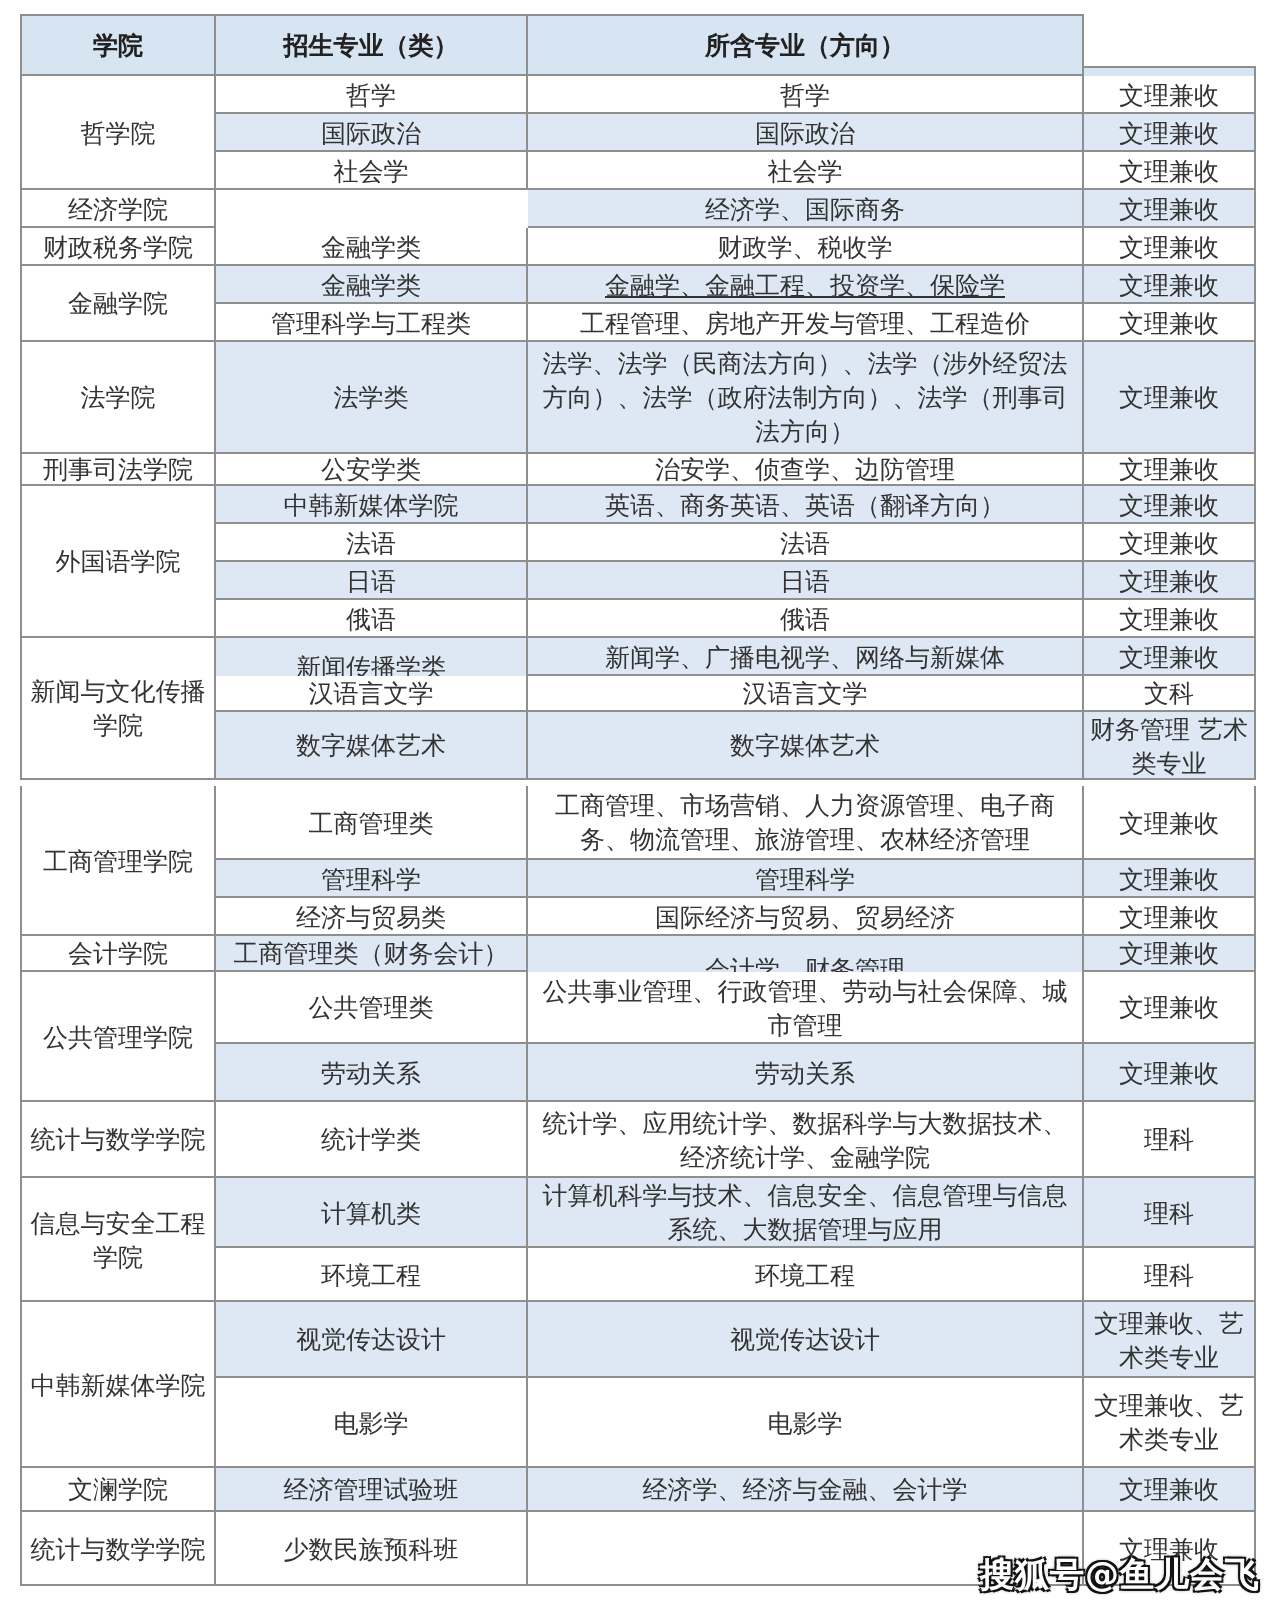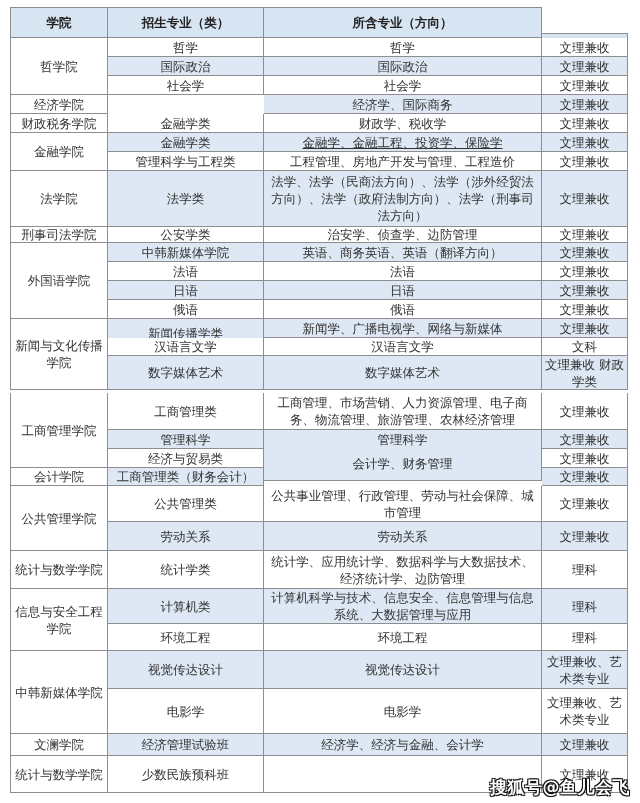--- a/index.html
+++ b/index.html
@@ -88,41 +88,41 @@
     <div class="cell c2 white" style="top: 293px; height: 19px;">俄语</div>
     <div class="cell c3 white" style="top: 293px; height: 19px;">文理兼收</div>
     <div class="cell c1 blue" style="top: 312px; height: 30px;">新闻传播学类</div>
     <div class="cell c2 blue" style="top: 312px; height: 19px;">新闻学、广播电视学、网络与新媒体</div>
     <div class="cell c3 blue" style="top: 312px; height: 19px;">文理兼收</div>
     <div class="cell c1 white" style="top: 331px; height: 18px;">汉语言文学</div>
     <div class="cell c2 white" style="top: 331px; height: 18px;">汉语言文学</div>
     <div class="cell c3 white" style="top: 331px; height: 18px;">文科</div>
     <div class="cell c1 blue" style="top: 349px; height: 34px;">数字媒体艺术</div>
     <div class="cell c2 blue" style="top: 349px; height: 34px;">数字媒体艺术</div>
-    <div class="cell c3 blue" style="top: 349px; height: 34px;">文理兼收 财政学类</div>
+    <div class="cell c3 blue" style="top: 349px; height: 34px;">财务管理 艺术类专业</div>
     <div class="cell c1 white" style="top: 386px; height: 37px;">工商管理类</div>
     <div class="cell c2 white" style="top: 386px; height: 37px;">工商管理、市场营销、人力资源管理、电子商务、物流管理、旅游管理、农林经济管理</div>
     <div class="cell c3 white" style="top: 386px; height: 37px;">文理兼收</div>
     <div class="cell c1 blue" style="top: 423px; height: 19px;">管理科学</div>
     <div class="cell c2 blue" style="top: 423px; height: 19px;">管理科学</div>
     <div class="cell c3 blue" style="top: 423px; height: 19px;">文理兼收</div>
     <div class="cell c1 white" style="top: 442px; height: 19px;">经济与贸易类</div>
     <div class="cell c2 white" style="top: 442px; height: 19px;">国际经济与贸易、贸易经济</div>
     <div class="cell c3 white" style="top: 442px; height: 19px;">文理兼收</div>
     <div class="cell c1 blue" style="top: 461px; height: 18px;">工商管理类（财务会计）</div>
-    <div class="cell c2 blue" style="top: 440px; height: 34px;">会计学、财务管理</div>
+    <div class="cell c2 blue" style="top: 461px; height: 34px;">会计学、财务管理</div>
     <div class="cell c3 blue" style="top: 461px; height: 18px;">文理兼收</div>
     <div class="cell c1 white" style="top: 479px; height: 36px;">公共管理类</div>
     <div class="cell c2 white" style="top: 479px; height: 36px;">公共事业管理、行政管理、劳动与社会保障、城市管理</div>
     <div class="cell c3 white" style="top: 479px; height: 36px;">文理兼收</div>
     <div class="cell c1 blue" style="top: 515px; height: 29px;">劳动关系</div>
     <div class="cell c2 blue" style="top: 515px; height: 29px;">劳动关系</div>
     <div class="cell c3 blue" style="top: 515px; height: 29px;">文理兼收</div>
     <div class="cell c1 white" style="top: 544px; height: 38px;">统计学类</div>
-    <div class="cell c2 white" style="top: 544px; height: 38px;">统计学、应用统计学、数据科学与大数据技术、经济统计学、边防管理</div>
+    <div class="cell c2 white" style="top: 544px; height: 38px;">统计学、应用统计学、数据科学与大数据技术、经济统计学、金融学院</div>
     <div class="cell c3 white" style="top: 544px; height: 38px;">理科</div>
     <div class="cell c1 blue" style="top: 582px; height: 35px;">计算机类</div>
     <div class="cell c2 blue" style="top: 582px; height: 35px;">计算机科学与技术、信息安全、信息管理与信息系统、大数据管理与应用</div>
     <div class="cell c3 blue" style="top: 582px; height: 35px;">理科</div>
     <div class="cell c1 white" style="top: 617px; height: 27px;">环境工程</div>
     <div class="cell c2 white" style="top: 617px; height: 27px;">环境工程</div>
     <div class="cell c3 white" style="top: 617px; height: 27px;">理科</div>
     <div class="cell c1 blue" style="top: 644px; height: 38px;">视觉传达设计</div>
     <div class="cell c2 blue" style="top: 644px; height: 38px;">视觉传达设计</div>
     <div class="cell c3 blue" style="top: 644px; height: 38px;">文理兼收、艺术类专业</div>

